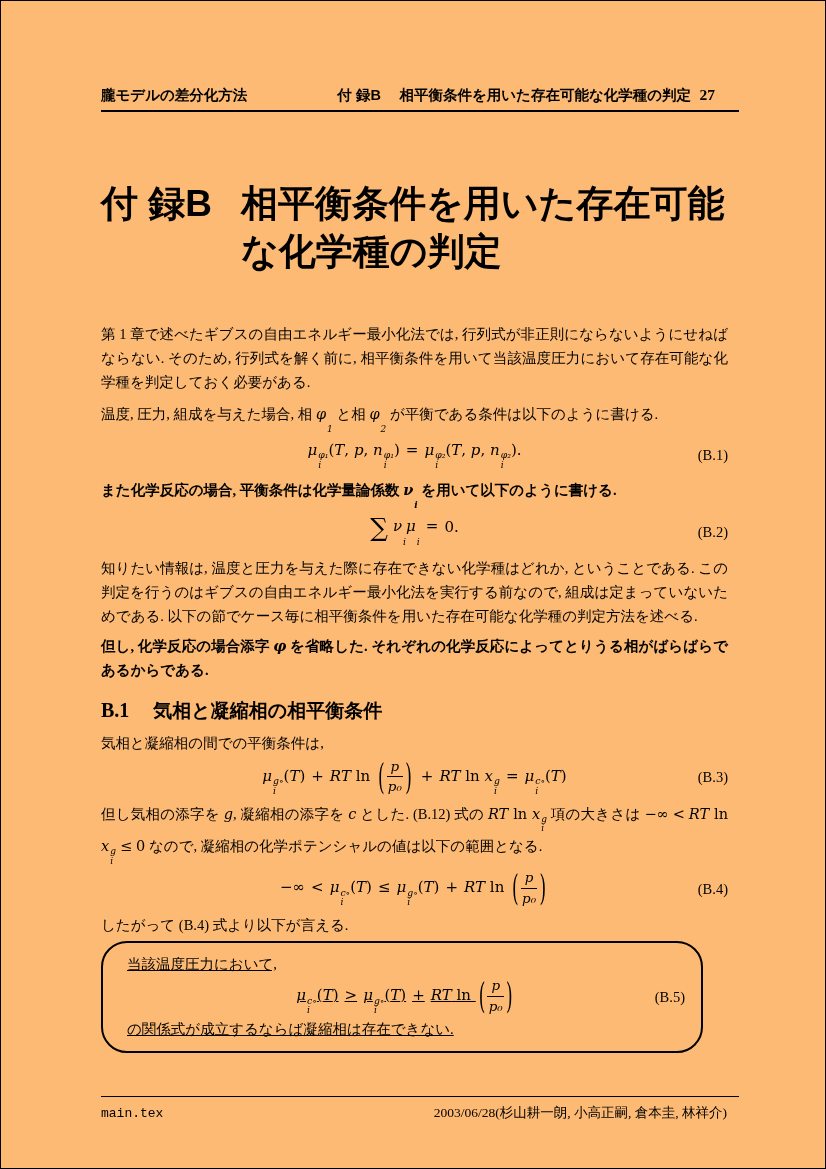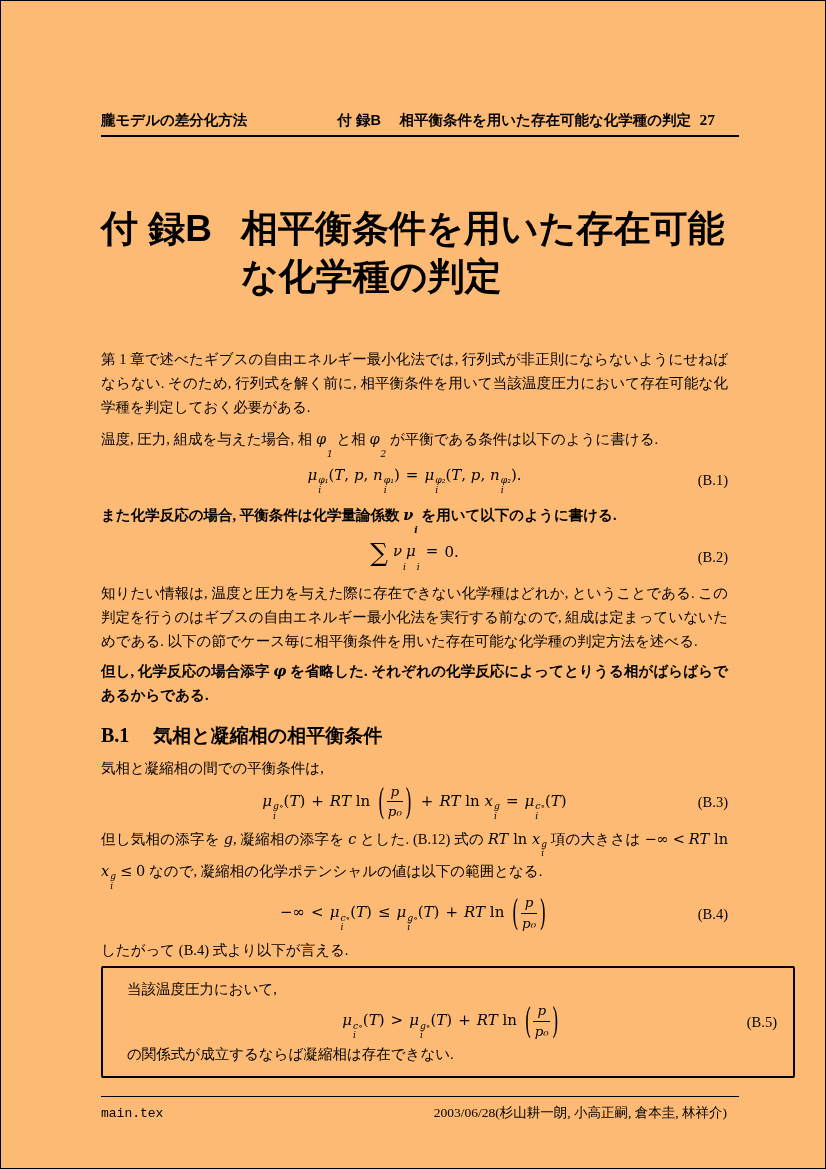--- a/index.html
+++ b/index.html
@@ -11,21 +11,21 @@
   .content { position:absolute; left:100px; top:0; width:638px; }
 
   
   .running-head {
     display:flex; align-items:baseline; margin-top:84px; padding-bottom:5px;
     border-bottom:2px solid #000;
     font-family:"Liberation Sans","DejaVu Sans",sans-serif; font-weight:bold;
     font-size:14.5px; line-height:20px; white-space:nowrap;
   }
   .rh-left { flex:none; }
-  .rh-center { flex:none; margin-left:90px;margin-top:25px; }
+  .rh-center { flex:none; margin-left:90px; }
   .rh-page { margin-left:auto; margin-right:24px; font-family:"Liberation Serif",serif; font-size:15.5px; }
 
   
   .chapter-title {
     display:flex; margin-top:68px;
     font-family:"Liberation Sans","DejaVu Sans",sans-serif; font-weight:bold;
     font-size:37px; line-height:48px;
   }
   .chapter-label { flex:none; width:140px; }
   .chapter-text { width:486px; }
@@ -80,22 +80,22 @@
   }
   .mfrac .num { padding:0 4px 2px; border-bottom:1px solid #000; }
   .mfrac .den { padding-top:2px; }
   .mgroup { display:inline-flex; align-items:center; vertical-align:middle; margin:0 1px; }
   .minner { display:inline-flex; align-items:center; }
   .bigp { display:inline-block; transform:scaleY(2.05); font-size:17px; font-style:normal; margin:0 2px; }
   .msum { font-size:165%; line-height:0.9; vertical-align:-0.18em; margin-right:5px; font-style:normal; }
 
   
   .callout {
-    box-sizing:border-box; width:694px; margin-top:4px; padding:9px 16px 10px 24px;
-    border:2px solid #000; border-radius:2px;
+    box-sizing:border-box; width:602px; margin-top:4px; padding:9px 16px 10px 24px;
+    border:2px solid #000; border-radius:26px;text-decoration:underline;
   }
   .callout .para { margin:0; width:100%; }
   .callout .eq-row { width:100%; margin:0; padding:2px 0; }
 
   
   .footer {
     position:absolute; left:100px; top:1059px; width:638px;
     border-top:1.5px solid #000; padding-top:7px;
     display:flex; justify-content:space-between; align-items:baseline;margin-top:36px;
   }

